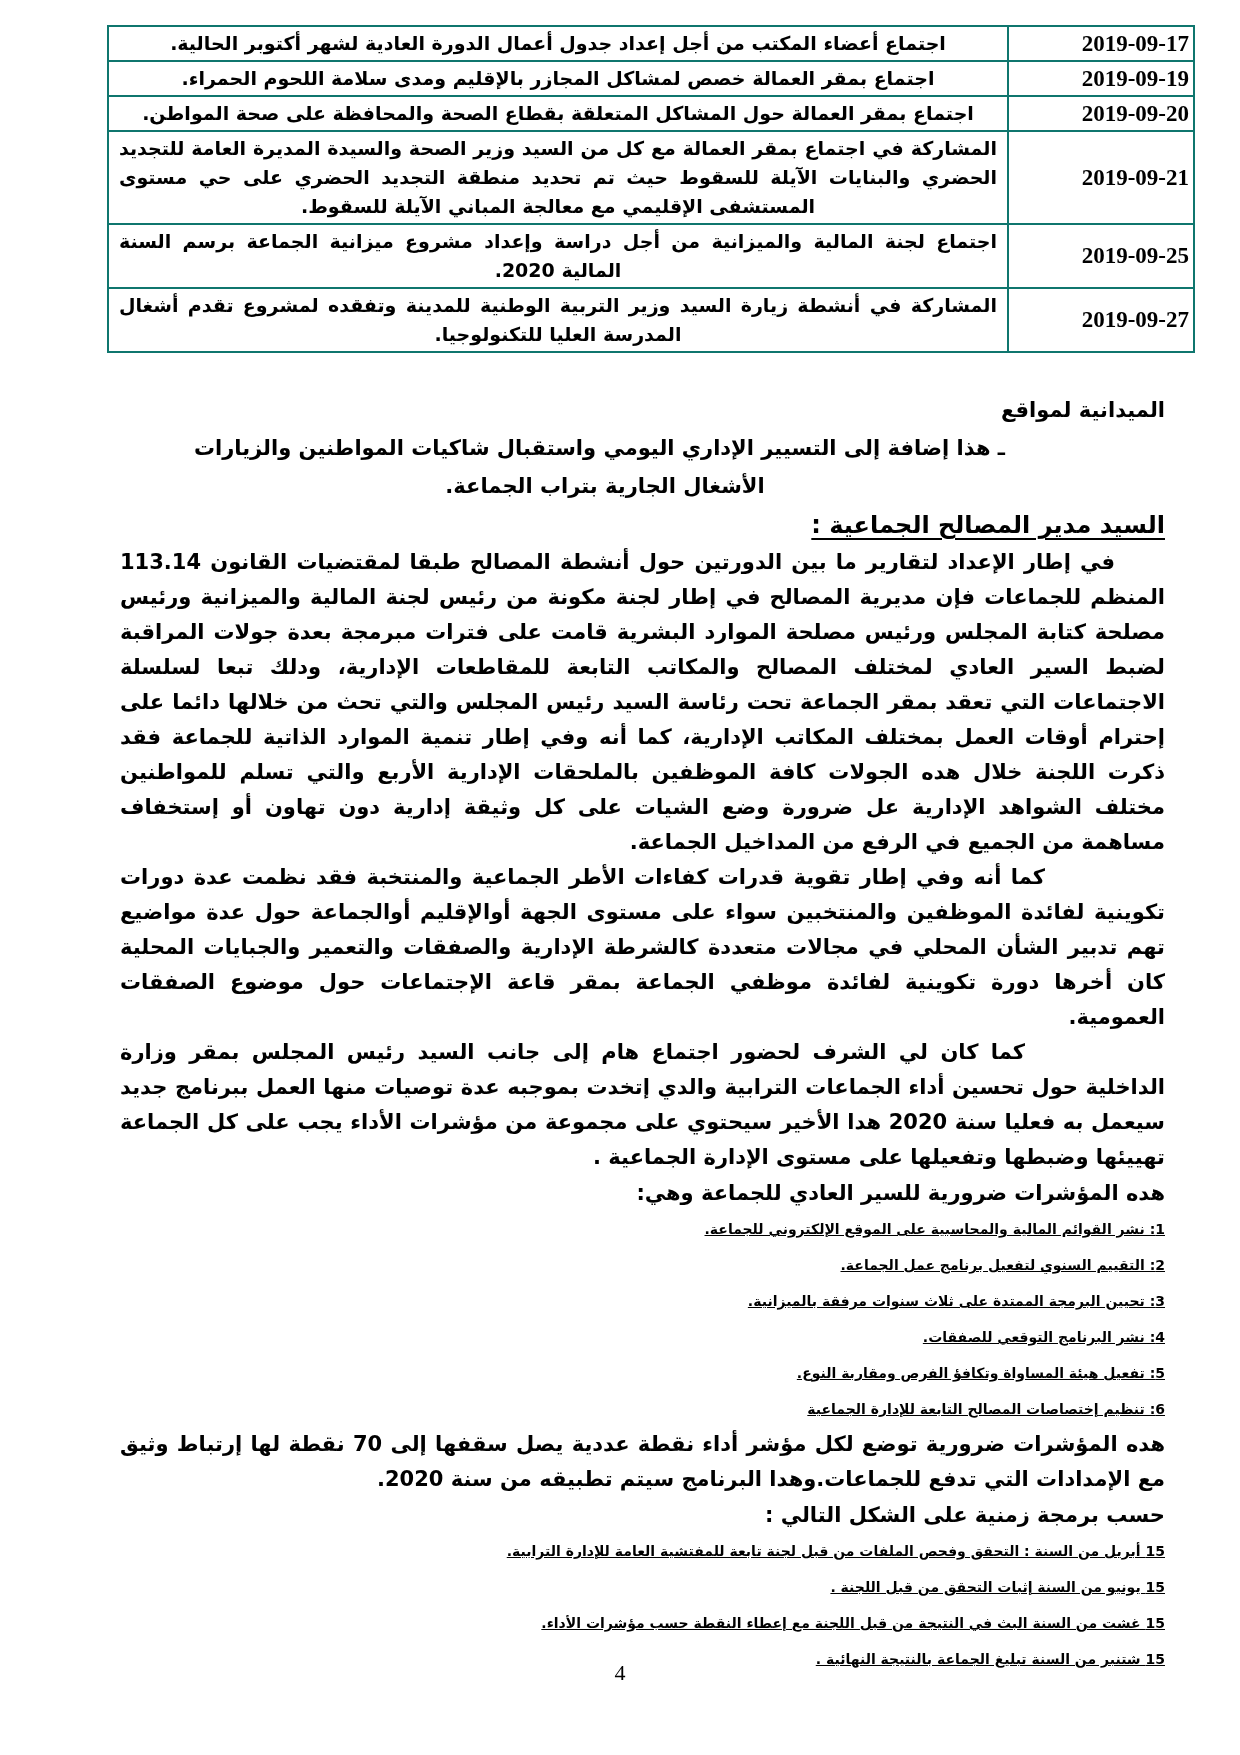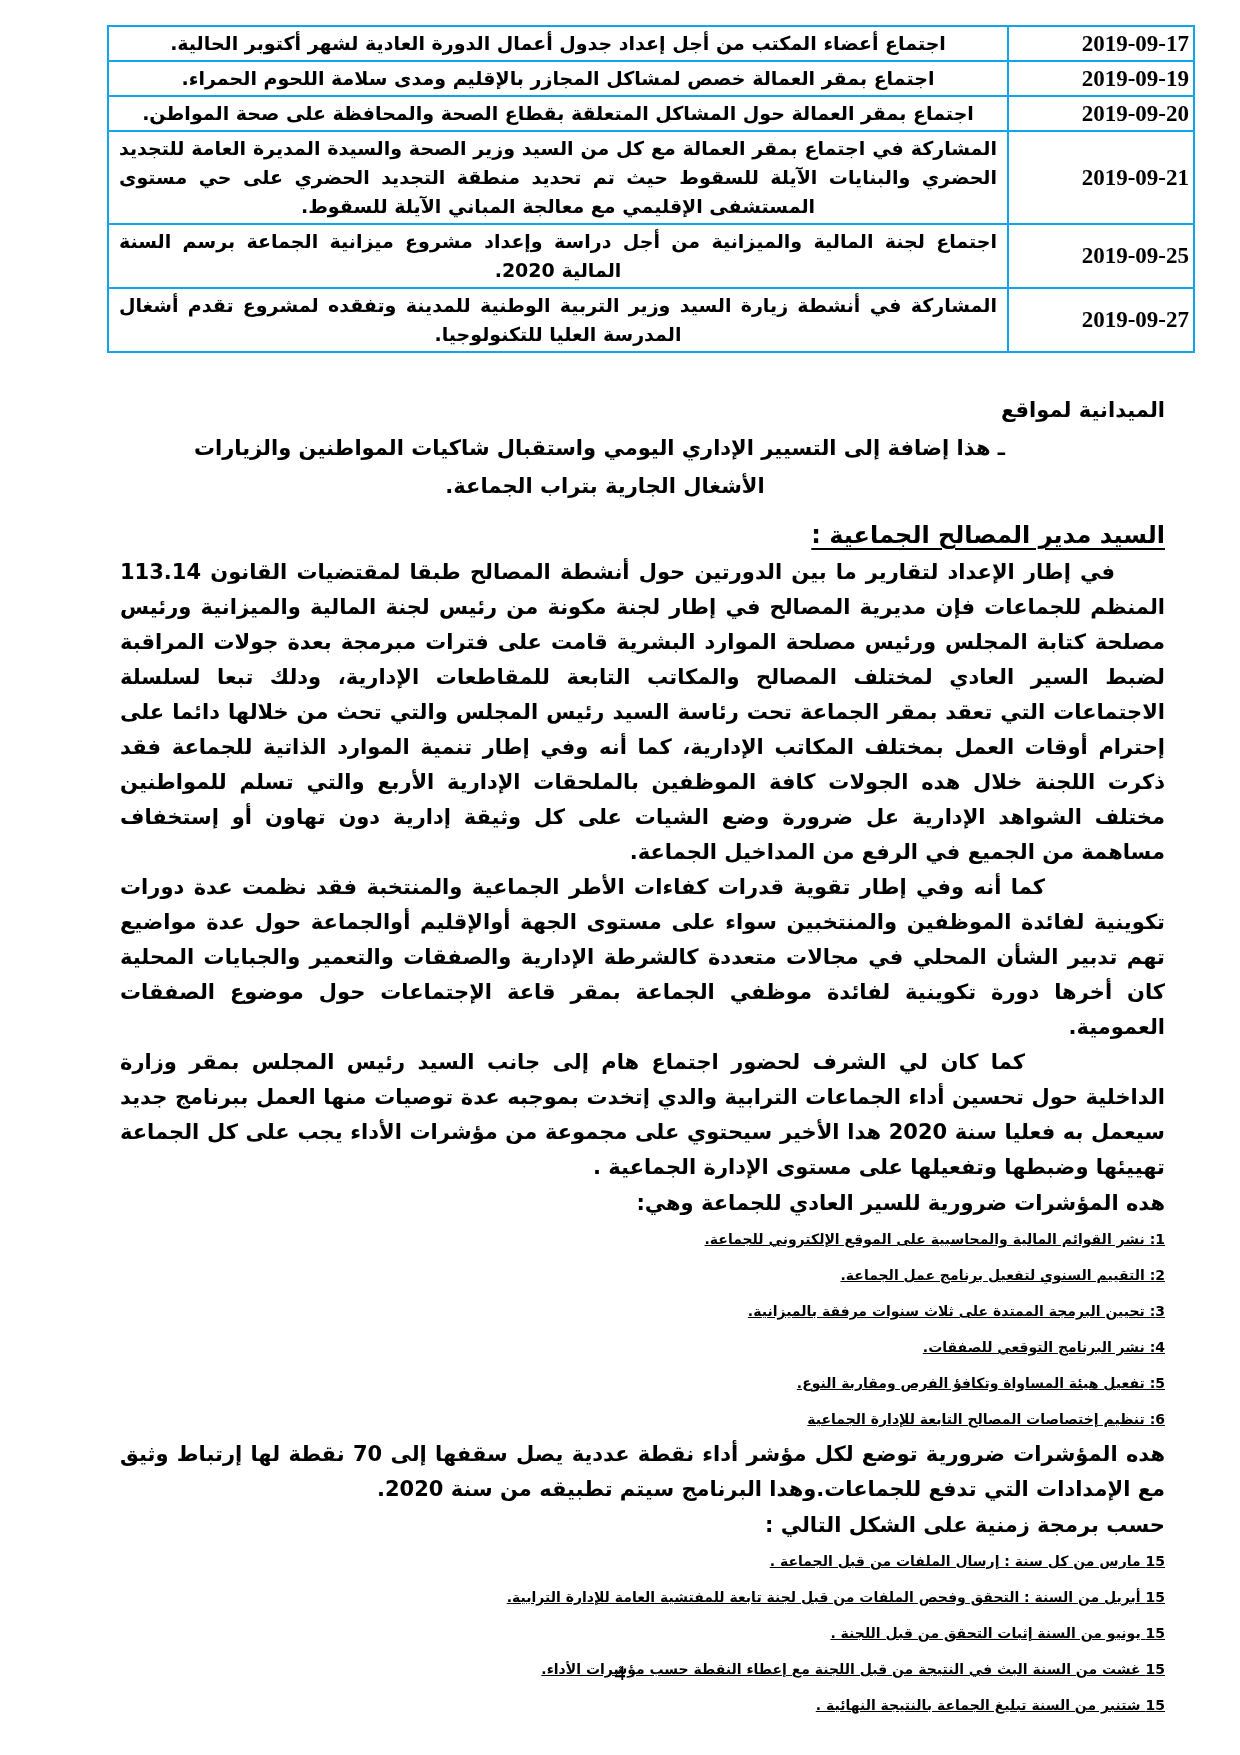--- a/index.html
+++ b/index.html
@@ -21,21 +21,21 @@
   }
 
   
   table.activity {
     border-collapse: collapse;
     width: 1088px;
     margin: 0 45px;
     direction: rtl;
   }
   table.activity td {
-    border: 2px solid #0ea5e9;
+    border: 2px solid #0f766e;
     vertical-align: middle;
   }
   td.date {
     width: 186px;
     text-align: right;
     direction: ltr;
     font-family: "Liberation Serif", serif;
     font-weight: bold;
     font-size: 23px;
     padding: 2px 4px;
@@ -59,21 +59,21 @@
     line-height: 38px;
     text-align: right;
   }
   .lead-line.l1 { padding-right: 160px; }
   .lead-line.l2 { padding-right: 0; }
   .lead-line.l3 { padding-right: 75px; text-align: center; }
 
   .section-heading {
     font-size: 24px;
     line-height: 40px;
-    margin-top: 10px;
+    margin-top: 0;
     text-align: right;
     text-decoration: underline;
     text-decoration-thickness: 2px;
     text-underline-offset: 5px;
   }
 
   .para {
     font-size: 21px;
     line-height: 35px;
     text-align: justify;
@@ -161,21 +161,20 @@
       <p class="list-item">4: نشر البرنامج التوقعي للصفقات.</p>
       <p class="list-item">5: تفعيل هيئة المساواة وتكافؤ الفرص ومقاربة النوع.</p>
       <p class="list-item">6: تنظيم إختصاصات المصالح التابعة للإدارة الجماعية</p>
     </div>
 
     <p class="para">هده المؤشرات ضرورية توضع لكل مؤشر أداء نقطة عددية يصل سقفها إلى 70 نقطة لها إرتباط وثيق مع الإمدادات التي تدفع للجماعات.وهدا البرنامج سيتم تطبيقه من سنة 2020.</p>
 
     <p class="list-intro">حسب برمجة زمنية  على الشكل التالي :</p>
 
     <div>
-      <p class="list-item">15 مارس من كل سنة : إرسال الملفات من قبل الجماعة .</p>
       <p class="list-item">15 أبريل من السنة : التحقق وفحص الملفات من قبل لجنة تابعة  للمفتشية العامة للإدارة الترابية.</p>
       <p class="list-item">15 يونيو من السنة إثبات التحقق من قبل اللجنة .</p>
       <p class="list-item">15 غشت من السنة البث في النتيجة من قبل اللجنة مع إعطاء النقطة حسب مؤشرات الأداء.</p>
       <p class="list-item">15 شتنبر من السنة تبليغ الجماعة بالنتيجة النهائية .</p>
     </div>
 
   </div>
 
   <div class="page-number">4</div>
 

